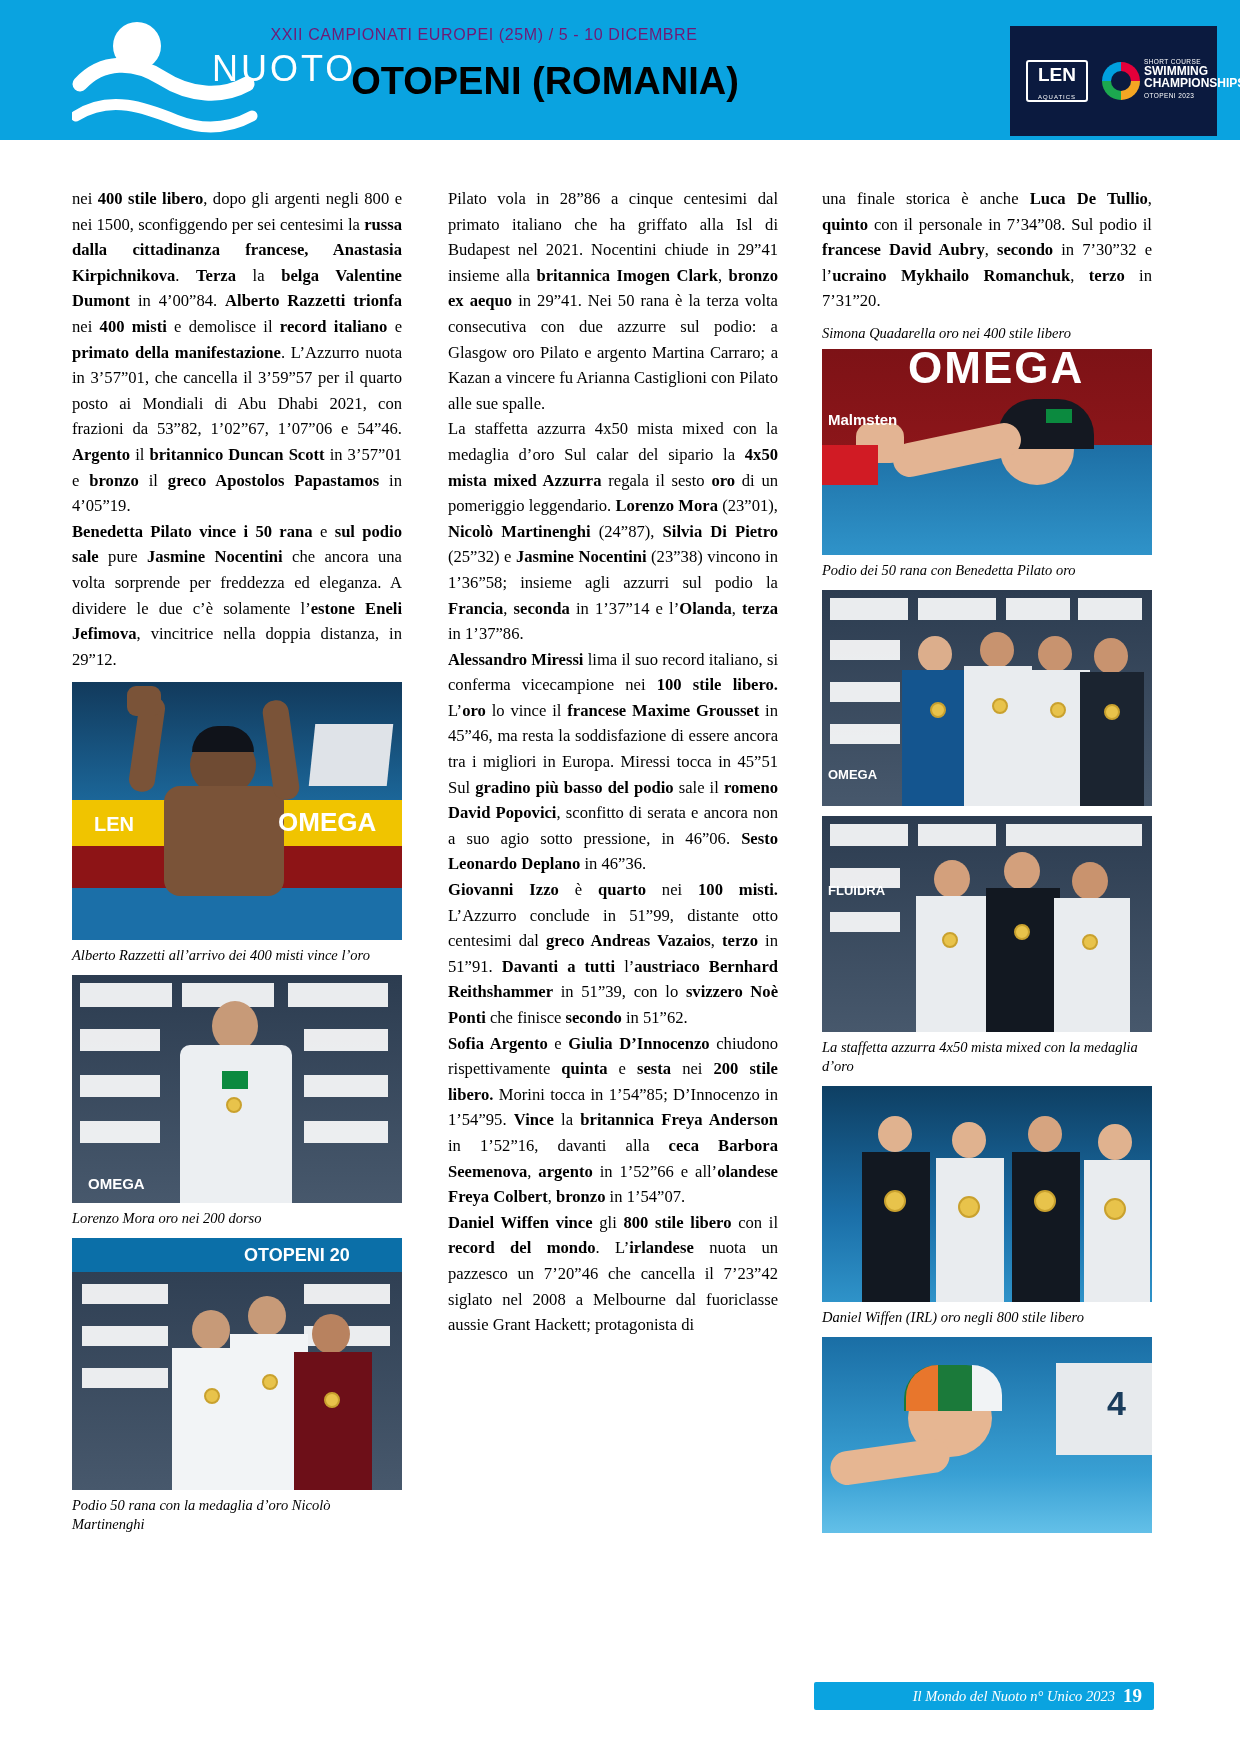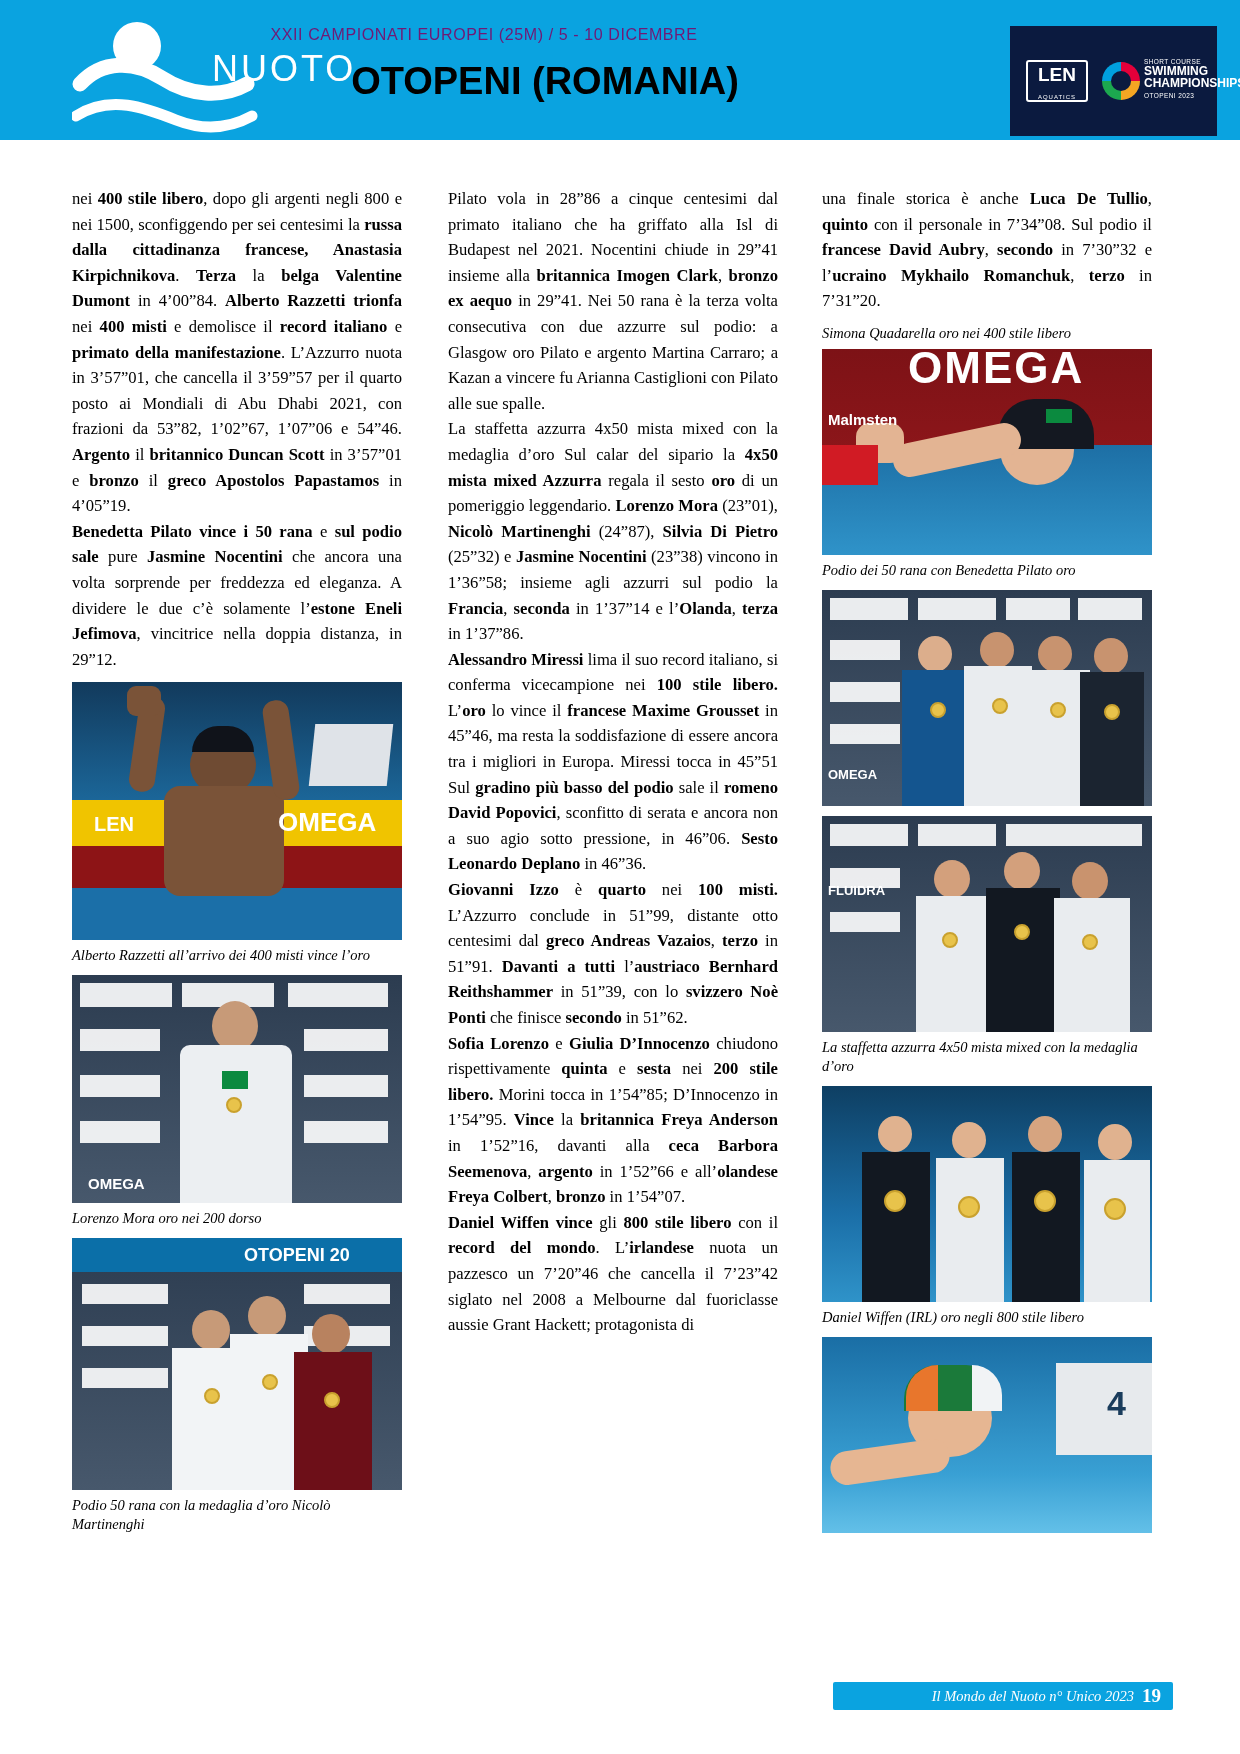--- a/index.html
+++ b/index.html
@@ -134,21 +134,21 @@
     font-style: italic;
     font-size: 14.5px;
     line-height: 19px;
     margin: 2px 0 6px 0;
     text-align: left;
   }
 
   
   .footer {
     position: absolute;
-    right: 67px;
+    right: 86px;
     bottom: 44px;
     width: 340px;
     height: 28px;
     background: #0aa3e0;
     color: #fff;
     font-family: "Liberation Serif", serif;
     font-size: 14.5px;
     font-style: italic;
     display: flex;
     align-items: center;
@@ -266,21 +266,21 @@
     </div>
     <div class="cap">Podio 50 rana con la medaglia d’oro Nicolò Martinenghi</div>
   </div>
 </div>
 
 <div class="col" id="col2">
   <p>Pilato vola in 28”86 a cinque centesimi dal primato italiano che ha griffato alla Isl di Budapest nel 2021. Nocentini chiude in 29”41 insieme alla <b>britannica Imogen Clark</b>, <b>bronzo ex aequo</b> in 29”41. Nei 50 rana è la terza volta consecutiva con due azzurre sul podio: a Glasgow oro Pilato e argento Martina Carraro; a Kazan a vincere fu Arianna Castiglioni con Pilato alle sue spalle.</p>
   <p>La staffetta azzurra 4x50 mista mixed con la medaglia d’oro Sul calar del sipario la <b>4x50 mista mixed Azzurra</b> regala il sesto <b>oro</b> di un pomeriggio leggendario. <b>Lorenzo Mora</b> (23”01), <b>Nicolò Martinenghi</b> (24”87), <b>Silvia Di Pietro</b> (25”32) e <b>Jasmine Nocentini</b> (23”38) vincono in 1’36”58; insieme agli azzurri sul podio la <b>Francia</b>, <b>seconda</b> in 1’37”14 e l’<b>Olanda</b>, <b>terza</b> in 1’37”86.</p>
   <p><b>Alessandro Miressi</b> lima il suo record italiano, si conferma vicecampione nei <b>100 stile libero.</b> L’<b>oro</b> lo vince il <b>francese Maxime Grousset</b> in 45”46, ma resta la soddisfazione di essere ancora tra i migliori in Europa. Miressi tocca in 45”51 Sul <b>gradino più basso del podio</b> sale il <b>romeno David Popovici</b>, sconfitto di serata e ancora non a suo agio sotto pressione, in 46”06. <b>Sesto Leonardo Deplano</b> in 46”36.</p>
   <p><b>Giovanni Izzo</b> è <b>quarto</b> nei <b>100 misti.</b> L’Azzurro conclude in 51”99, distante otto centesimi dal <b>greco Andreas Vazaios</b>, <b>terzo</b> in 51”91. <b>Davanti a tutti</b> l’<b>austriaco Bernhard Reithshammer</b> in 51”39, con lo <b>svizzero Noè Ponti</b> che finisce <b>secondo</b> in 51”62.</p>
-  <p><b>Sofia Lorenzo</b> e <b>Giulia D’Innocenzo</b> chiudono rispettivamente <b>quinta</b> e <b>sesta</b> nei <b>200 stile libero.</b> Morini tocca in 1’54”85; D’Innocenzo in 1’54”95. <b>Vince</b> la <b>britannica Freya Anderson</b> in 1’52”16, davanti alla <b>ceca Barbora Seemenova</b>, <b>argento</b> in 1’52”66 e all’<b>olandese Freya Colbert</b>, <b>bronzo</b> in 1’54”07.</p>
+  <p><b>Sofia Argento</b> e <b>Giulia D’Innocenzo</b> chiudono rispettivamente <b>quinta</b> e <b>sesta</b> nei <b>200 stile libero.</b> Morini tocca in 1’54”85; D’Innocenzo in 1’54”95. <b>Vince</b> la <b>britannica Freya Anderson</b> in 1’52”16, davanti alla <b>ceca Barbora Seemenova</b>, <b>argento</b> in 1’52”66 e all’<b>olandese Freya Colbert</b>, <b>bronzo</b> in 1’54”07.</p>
   <p><b>Daniel Wiffen vince</b> gli <b>800 stile libero</b> con il <b>record del mondo</b>. L’<b>irlandese</b> nuota un pazzesco un 7’20”46 che cancella il 7’23”42 siglato nel 2008 a Melbourne dal fuoriclasse aussie Grant Hackett; protagonista di</p>
 </div>
 
 <div class="col" id="col3">
   <p>una finale storica è anche <b>Luca De Tullio</b>, <b>quinto</b> con il personale in 7’34”08. Sul podio il <b>francese David Aubry</b>, <b>secondo</b> in 7’30”32 e l’<b>ucraino Mykhailo Romanchuk</b>, <b>terzo</b> in 7’31”20.</p>
 
   <div class="fig">
     <div class="cap-top">Simona Quadarella oro nei 400 stile libero</div>
     <div class="ph" style="height:206px;">
       <div style="position:absolute;inset:0;background:linear-gradient(#7d1216,#9c1a1e);"></div>

